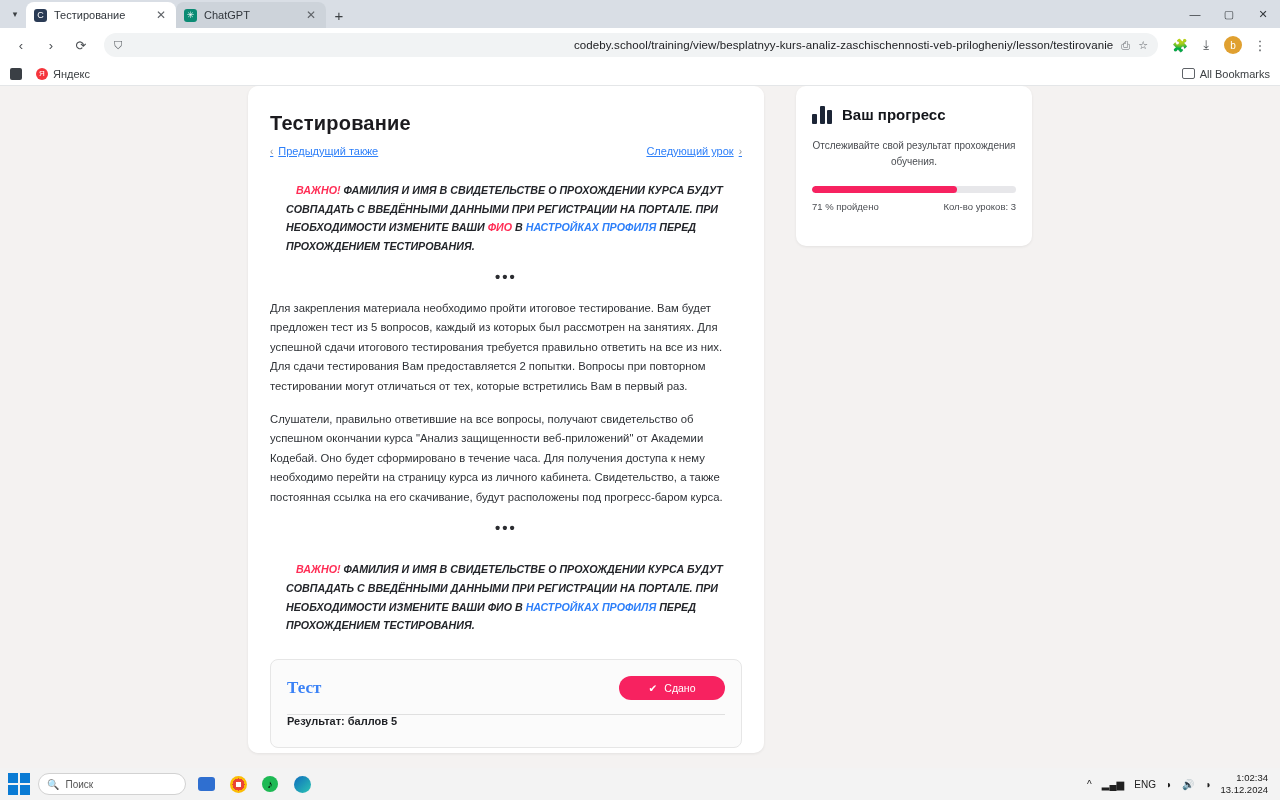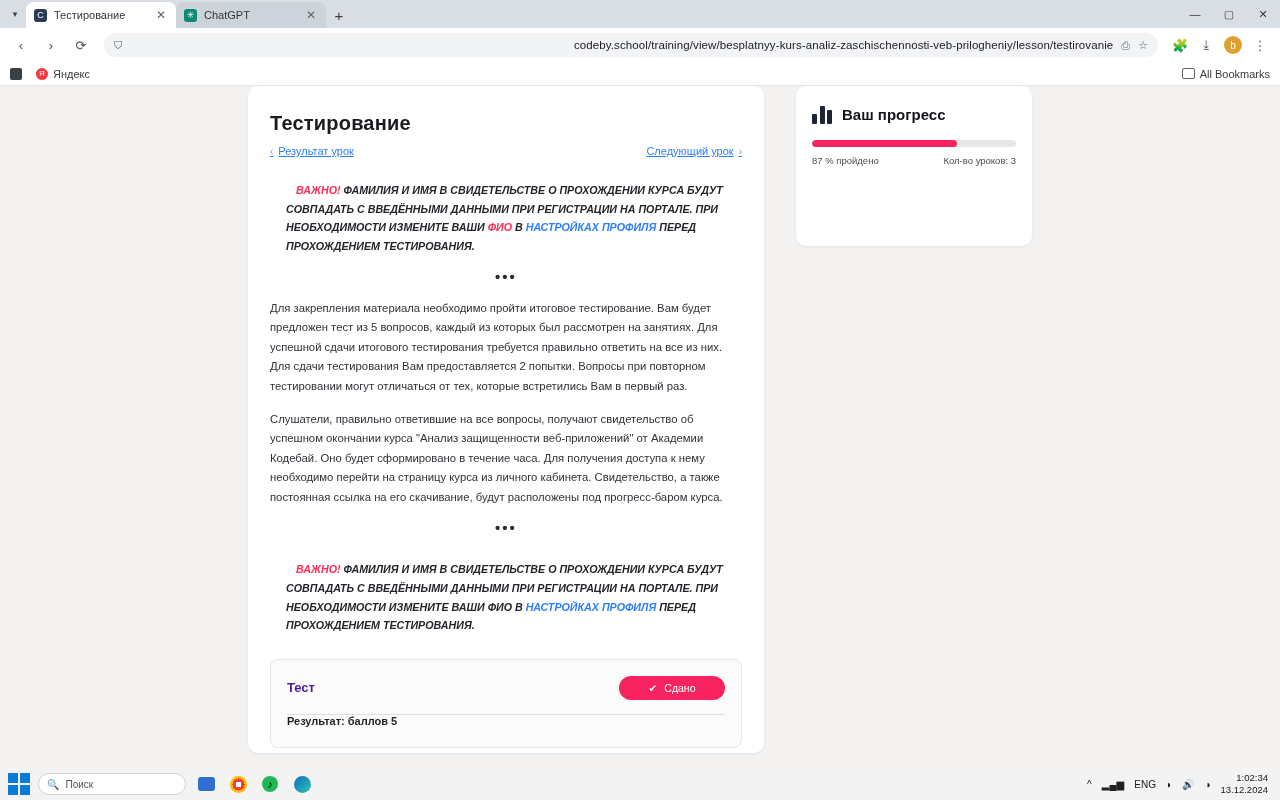--- a/index.html
+++ b/index.html
@@ -73,21 +73,21 @@
   .notice .warn { color: #ff2d55; margin-left: 10px; }
   .notice .fio { color: #ff2d55; }
   .notice a { color: #2d7ff9; font-style: italic; }
 
   .dots { text-align: center; color: #2b2d31; font-size: 15px; letter-spacing: 2px; margin: 12px 0 10px; font-weight: bold;}
 
   .para { font-size: 11.3px; line-height: 1.72; color: #2f3237; margin-top: 14px; }
 
   .test-box { margin-top: 24px; border: 1px solid #e6e6e6; border-radius: 8px; background: #fbfbfb; padding: 16px 16px 20px; }
   .test-head { display: flex; align-items: center; justify-content: space-between; border-bottom: 1px solid #e0e0e0; padding-bottom: 14px; }
-  .test-name { font-size: 13px; font-weight: bold; color: #4c1d95; }
+  .test-name { font-size: 17px; font-weight: bold; color: #3b82f6; font-family: Liberation Serif, serif; }
   .badge-done {
     background: #f72260; color: #fff; font-size: 10.5px; border-radius: 14px;
     padding: 6px 26px; display: flex; align-items: center; gap: 7px; min-width: 106px; justify-content: center;
   }
   .test-result { font-size: 11px; font-weight: bold; color: #1f2125; }
   .test-line { margin-top: 11px; font-size: 10.8px; color: #2f3237; }
 
   .progress-card {
     width: 236px; height: 160px; background: #fff; border-radius: 10px; padding: 18px 16px;
     box-shadow: 0 1px 3px rgba(0,0,0,.07); align-self: flex-start; text-align: center;
@@ -176,21 +176,21 @@
 
   <div class="viewport">
     <div class="page">
 
       <div class="lesson-card">
         <h1 class="lesson-title">Тестирование</h1>
 
         <div class="nav-row">
           <a class="nav-link">
             <span class="chev">‹</span>
-            <span>Результат урок</span>
+            <span>Предыдущий также</span>
           </a>
           <a class="nav-link">
             <span>Следующий урок</span>
             <span class="chev">›</span>
           </a>
         </div>
 
         <div class="notice">
           <span class="warn">ВАЖНО!</span><span> ФАМИЛИЯ И ИМЯ В СВИДЕТЕЛЬСТВЕ О ПРОХОЖДЕНИИ КУРСА БУДУТ СОВПАДАТЬ С ВВЕДЁННЫМИ ДАННЫМИ ПРИ РЕГИСТРАЦИИ НА ПОРТАЛЕ. ПРИ НЕОБХОДИМОСТИ ИЗМЕНИТЕ ВАШИ </span><span class="fio">ФИО</span><span> В </span><a>НАСТРОЙКАХ ПРОФИЛЯ</a><span> ПЕРЕД ПРОХОЖДЕНИЕМ ТЕСТИРОВАНИЯ.</span>
         </div>
@@ -222,25 +222,26 @@
 
       <div class="progress-card">
         <div class="pc-head">
           <span class="bars">
             <i style="height:10px"></i>
               <i style="height:18px"></i>
               <i style="height:14px"></i>
           </span>
           <span class="pc-title">Ваш прогресс</span>
         </div>
+        <div class="pc-sub">Отслеживайте свой результат прохождения обучения.</div>
         <div class="pbar">
           <i id="progress-fill" style="width: 71%;"></i>
         </div>
         <div class="pc-foot">
-          <span>87 % пройдено</span>
+          <span>71 % пройдено</span>
           <span>Кол-во уроков: 3</span>
         </div>
       </div>
 
     </div>
   </div>
 
   <div class="taskbar">
     <div class="tb-win">
         <span></span>

